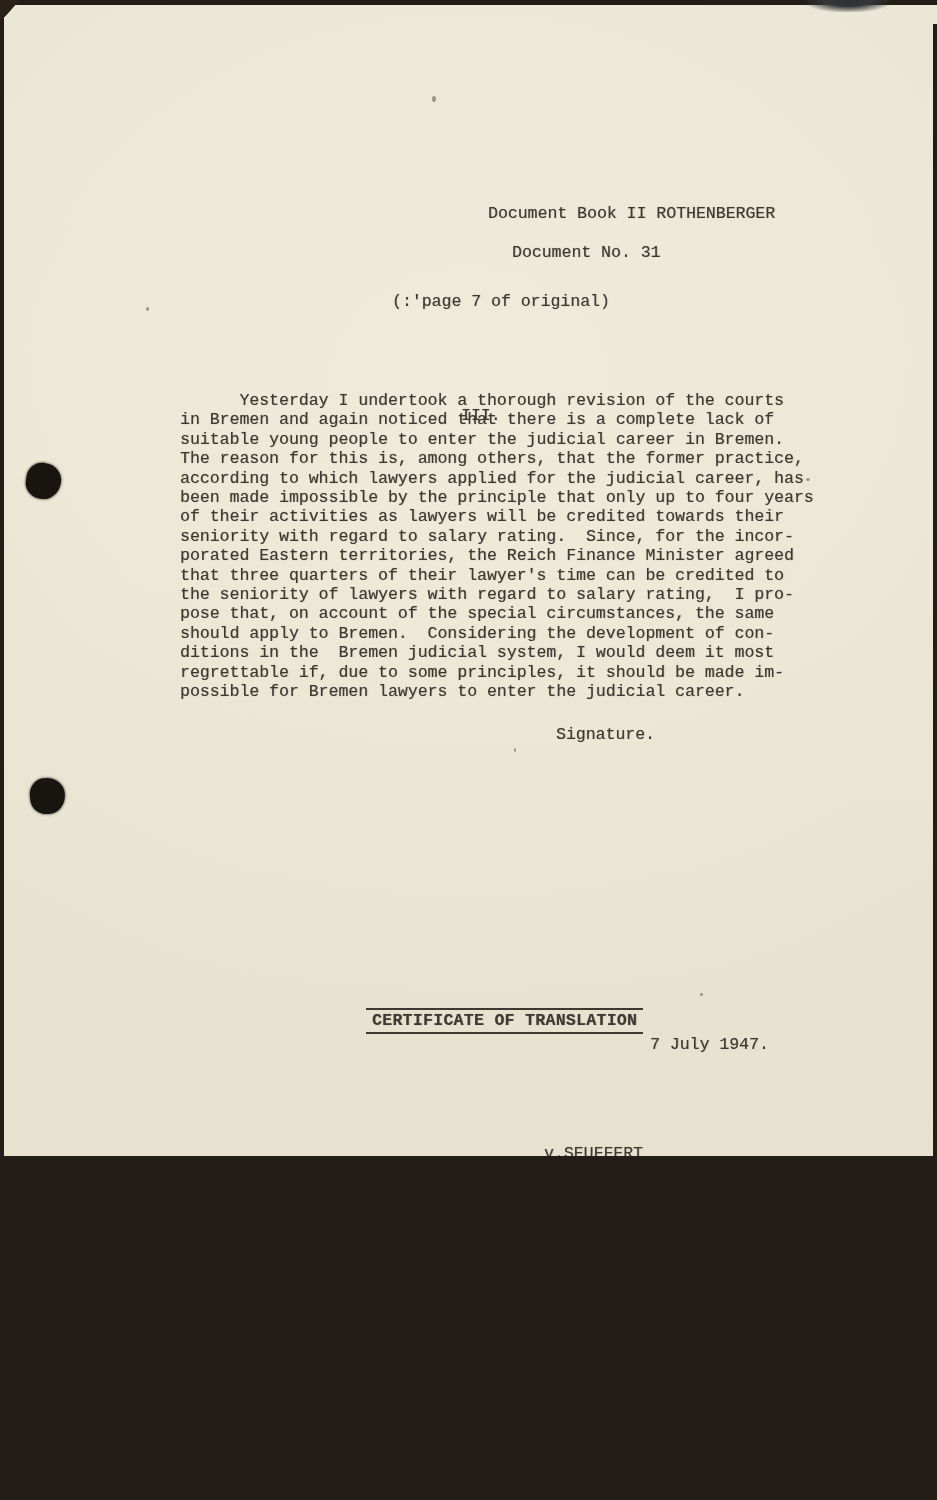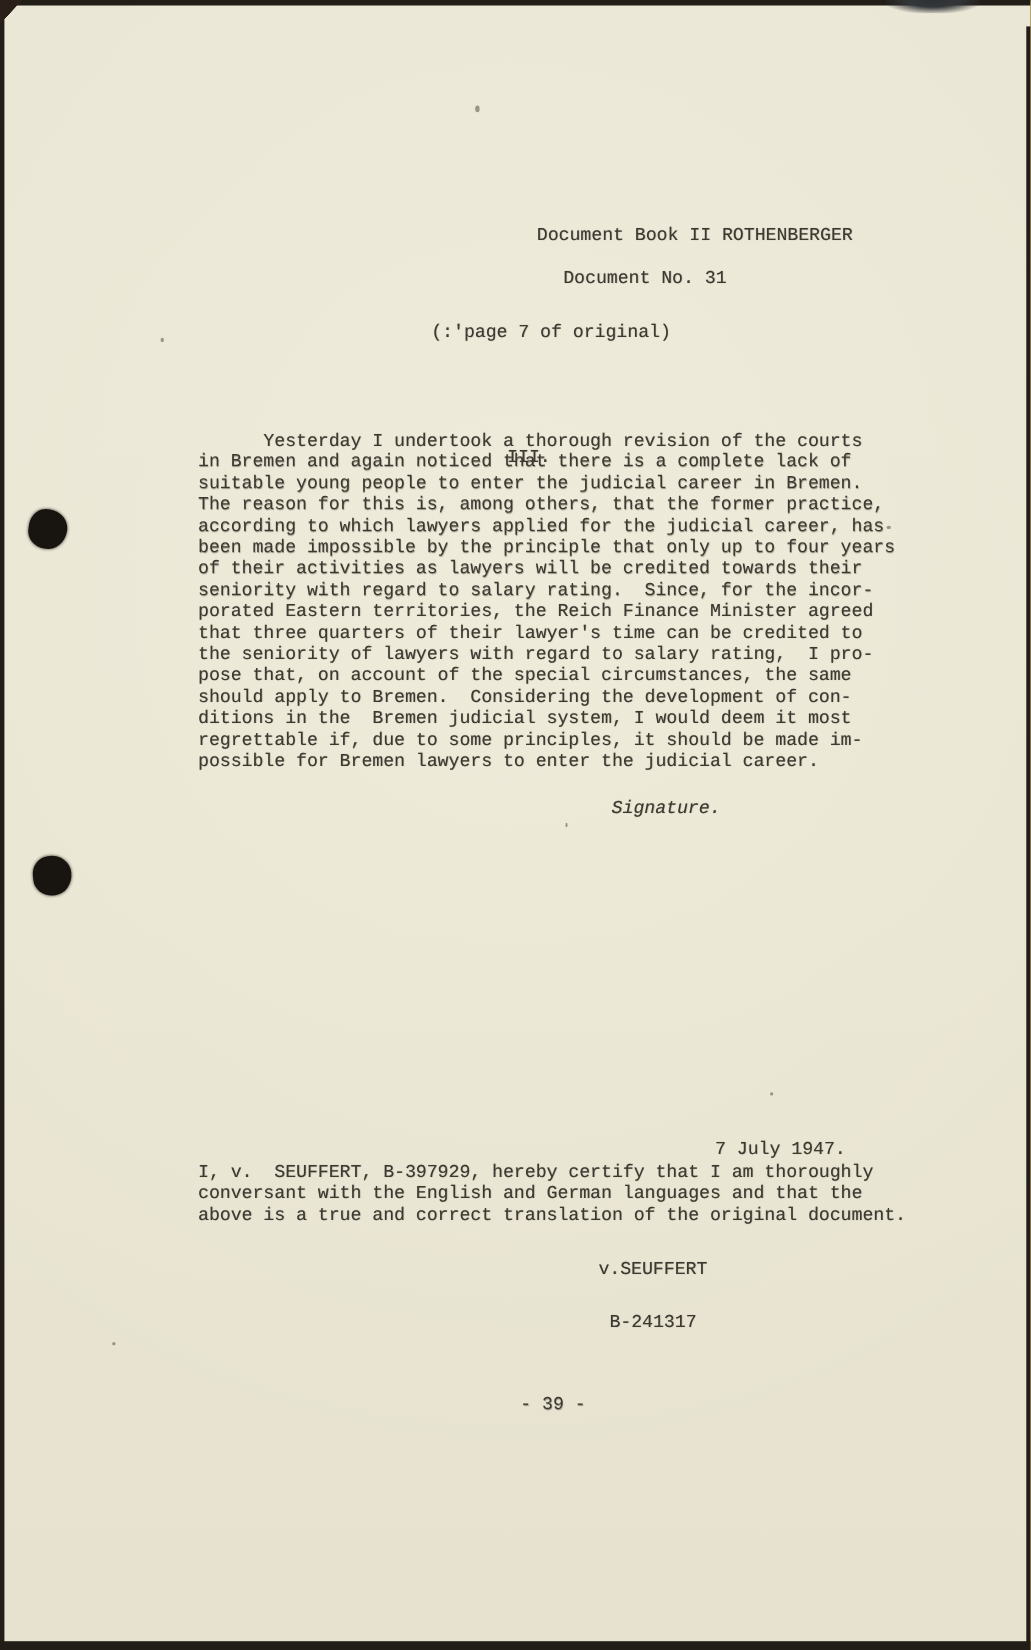--- a/index.html
+++ b/index.html
@@ -1,18 +1,18 @@
 <!DOCTYPE html>
 <html><head>
 <meta charset="utf-8">
 <style>
   html,body{margin:0;padding:0;background:#231d17;}
   .scan{
-    position:relative;width:937px;height:1500px;overflow:hidden;
-    background:#fde047;
+    position:relative;width:937px;height:1156px;overflow:hidden;
+    background:#d946ef;
     font-family:"Liberation Mono","DejaVu Sans Mono",monospace;
   }
   .paper{
     position:absolute;inset:0;
     background:
       radial-gradient(ellipse 120% 80% at 50% 35%, rgba(255,253,240,0.25), rgba(0,0,0,0) 70%),
       linear-gradient(180deg,#eae6d5 0%,#e9e5d2 55%,#e6e2cf 100%);
   }
   
   .edge{position:absolute;background:#231d17;}
@@ -84,24 +84,22 @@
 of their activities as lawyers will be credited towards their
 seniority with regard to salary rating.  Since, for the incor-
 porated Eastern territories, the Reich Finance Minister agreed
 that three quarters of their lawyer's time can be credited to
 the seniority of lawyers with regard to salary rating,  I pro-
 pose that, on account of the special circumstances, the same
 should apply to Bremen.  Considering the development of con-
 ditions in the  Bremen judicial system, I would deem it most
 regrettable if, due to some principles, it should be made im-
 possible for Bremen lawyers to enter the judicial career.</div>
-  <div class="type" style="left:556px;top:725px;font-style:italic;">Signature.</div>
+  <div class="type" style="left:556px;top:725px;">Signature.</div>
 
+  <div class="type cert-title" style="left:366px;top:1008px;">CERTIFICATE OF TRANSLATION</div>
   <div class="type" style="left:650px;top:1035px;">7 July 1947.</div>
-  <div class="type" style="left:180px;top:1056px;">I, v.  SEUFFERT, B-397929, hereby certify that I am thoroughly
-conversant with the English and German languages and that the
-above is a true and correct translation of the original document.</div>
 
   <div class="type" style="left:544px;top:1144px;">v.SEUFFERT</div>
   <div class="type" style="left:554px;top:1192px;">B-241317</div>
 
   <div class="type" style="left:473px;top:1267px;">- 39 -</div>
 </div>
 
 </body></html>

